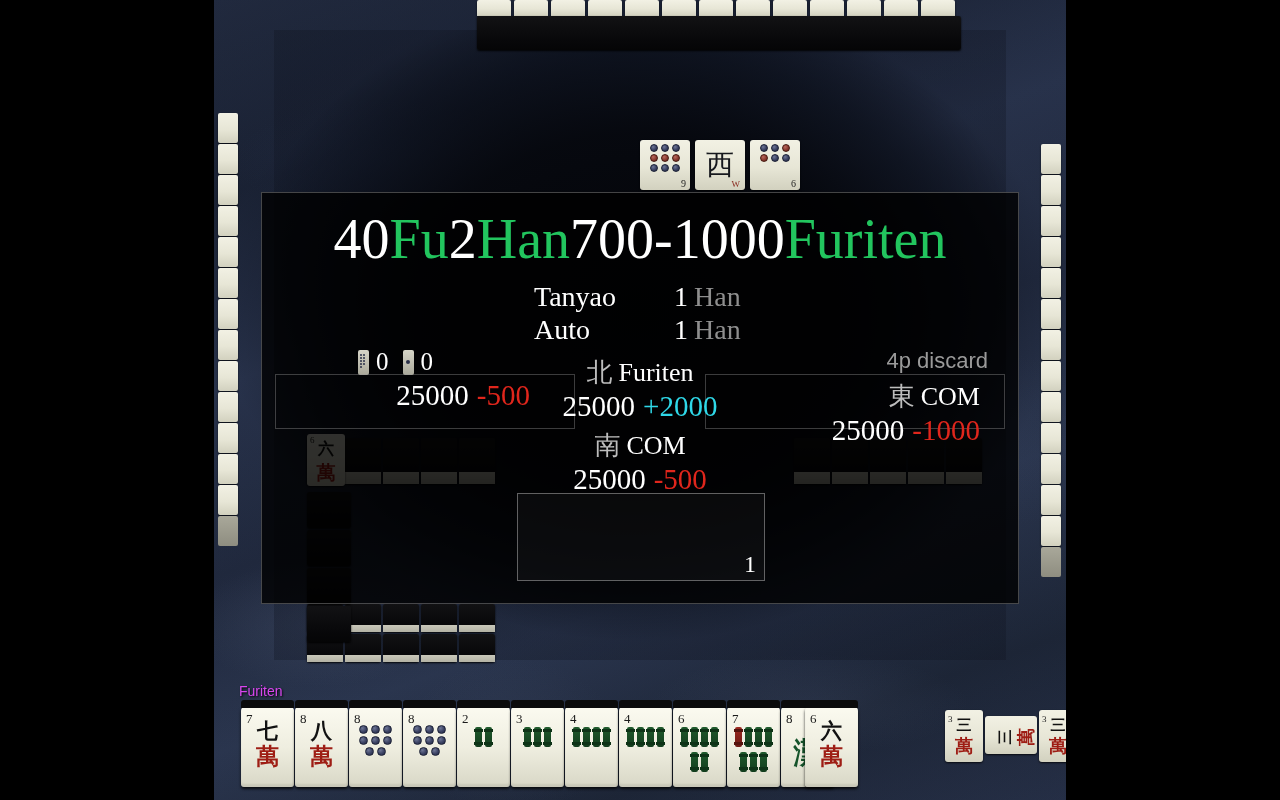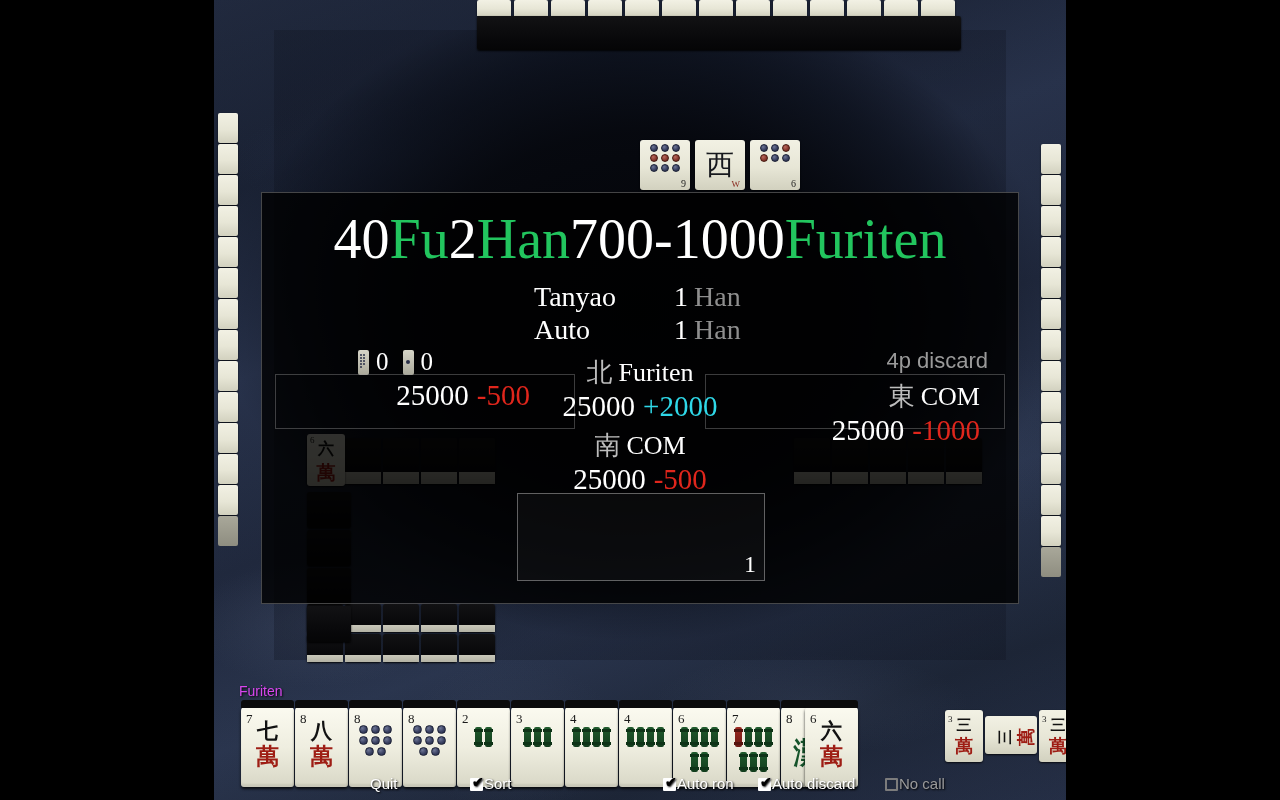--- a/index.html
+++ b/index.html
@@ -518,27 +518,20 @@
           <span class="top-edge"></span>
           <span class="num">6</span>
           <span class="glyph man-top">六</span>
           <span class="glyph man-glyph">萬</span>
         </div>
       </div>
   </div>
 
   <div id="furiten">Furiten</div>
 
-  <div id="controls">
-      <div class="ctl" style="left: 156px;"><span>Quit</span></div>
-      <div class="ctl" style="left: 256px;"><span class="cb"></span><span>Sort</span></div>
-      <div class="ctl" style="left: 449px;"><span class="cb"></span><span>Auto ron</span></div>
-      <div class="ctl" style="left: 544px;"><span class="cb"></span><span>Auto discard</span></div>
-      <div class="ctl dim" style="left: 671px;"><span class="cb off"></span><span>No call</span></div>
-    </div>
 
   <div id="overlay">
 
     <div id="title-row">
       <span class="t-val">40</span><span class="t-unit">Fu</span><span class="t-val">2</span><span class="t-unit">Han</span><span class="t-val">700-1000</span><span class="t-unit">Furiten</span>
     </div>
 
     <div id="yaku">
         <div class="yaku-row">
           <span class="yk-name">Tanyao</span>

